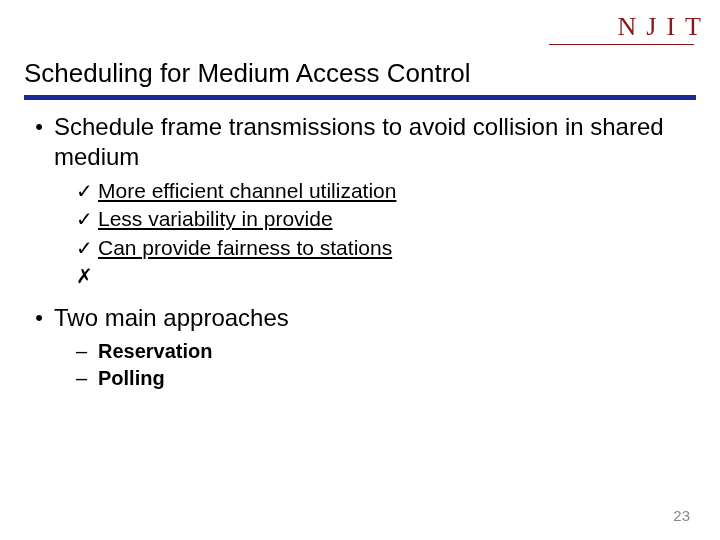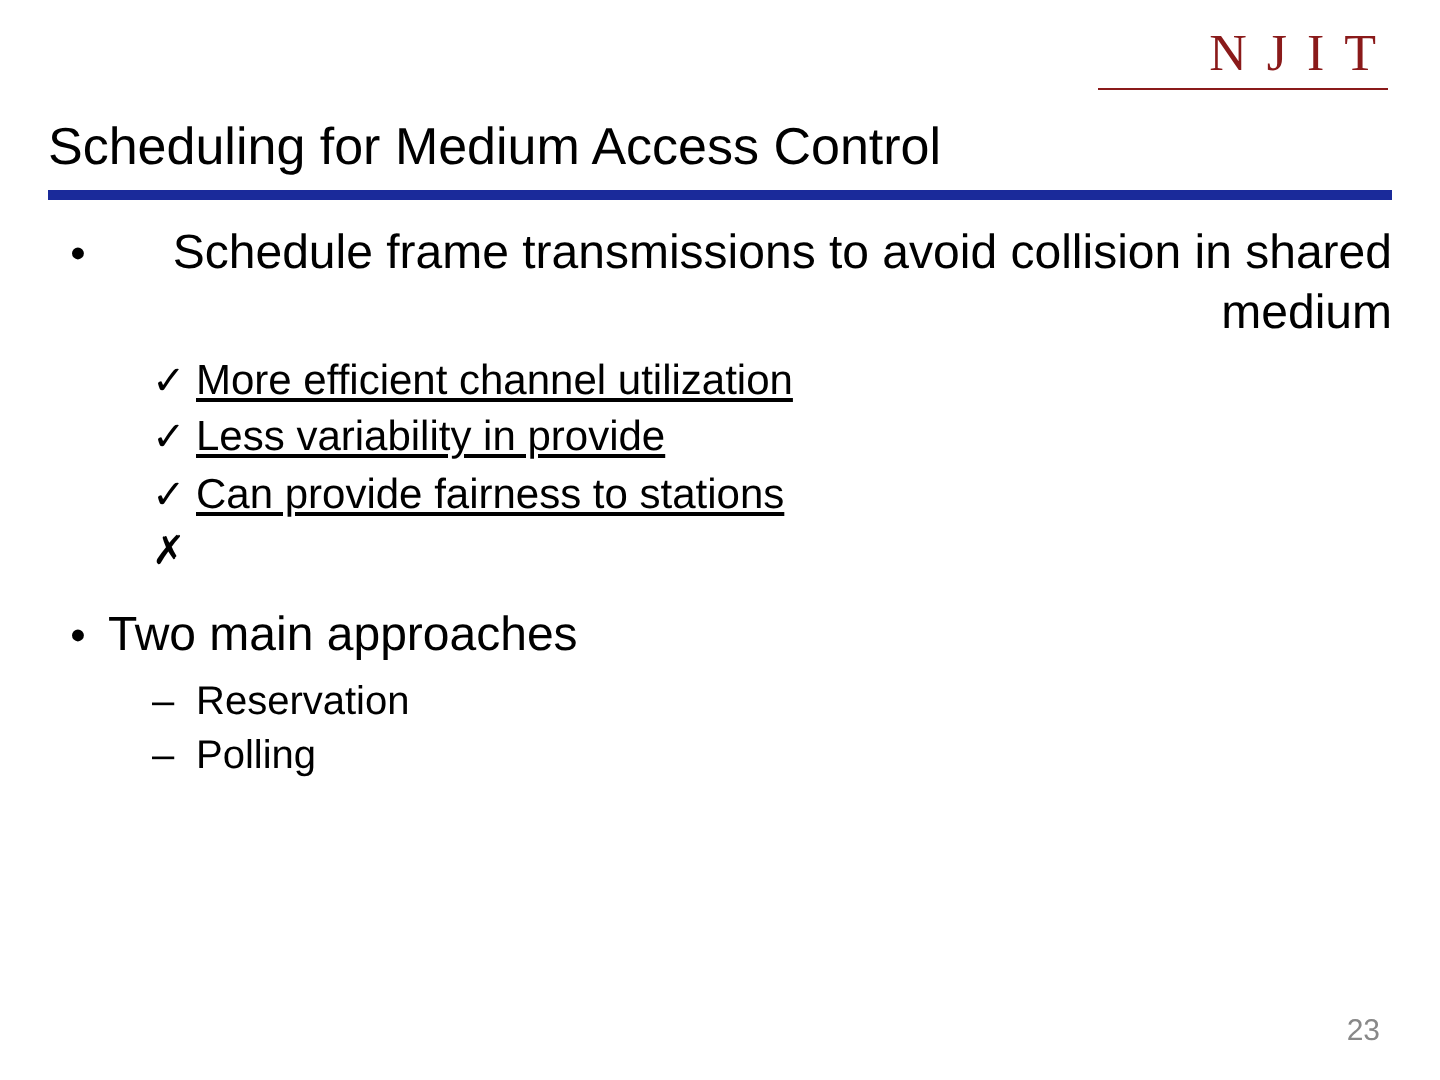--- a/index.html
+++ b/index.html
@@ -7,21 +7,21 @@
     width: 720px;
     height: 540px;
     background: #fff;
     font-family: Verdana, Arial, sans-serif;
     position: relative;
     overflow: hidden;
   }
   .logo {
     position: absolute;
     top: 12px;
-    right: 22px;
+    right: 9px;
     font-family: "Times New Roman", serif;
     font-size: 26px;
     letter-spacing: 10px;
     color: #8a1a1a;
     font-weight: 400;
   }
   .logo-line {
     position: absolute;
     top: 44px;
     right: 26px;
@@ -62,21 +62,20 @@
     text-align: center;
     font-size: 22px;
     line-height: 30px;
     color: #000;
   }
   .bullet-text {
     font-family: Arial, sans-serif;
     font-size: 24px;
     line-height: 1.25;
     color: #000;
-    text-align: right;
   }
   .sub-list {
     margin-left: 52px;
     margin-top: 6px;
     margin-bottom: 14px;
   }
   .sub-item {
     display: flex;
     align-items: flex-start;
     margin-bottom: 2px;
@@ -110,20 +109,21 @@
     font-family: Arial, sans-serif;
     font-size: 20px;
     line-height: 24px;
     color: #000;
   }
   .dash-text {
     font-family: Arial, sans-serif;
     font-size: 20px;
     line-height: 1.25;
     color: #000;
+    font-weight: bold;
   }
   .page-num {
     position: absolute;
     bottom: 16px;
     right: 30px;
     font-family: Arial, sans-serif;
     font-size: 15px;
     color: #888;
     text-align: center;
   }

